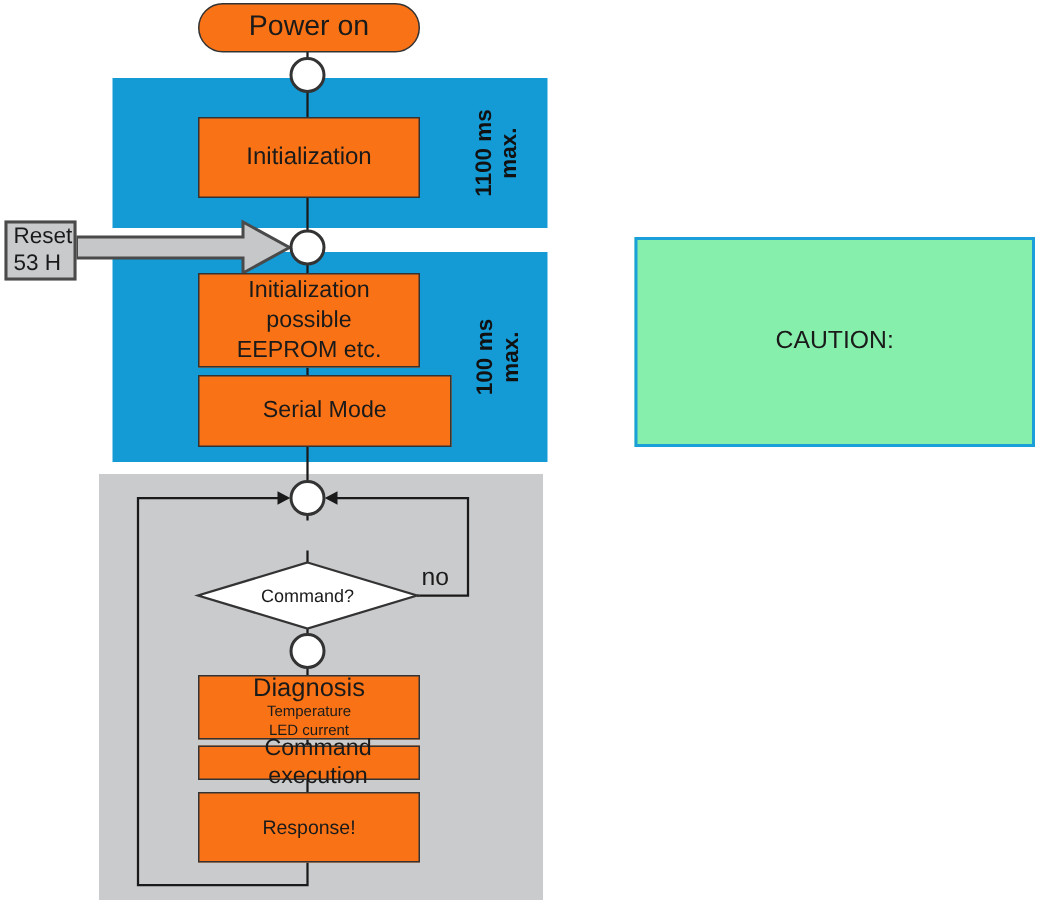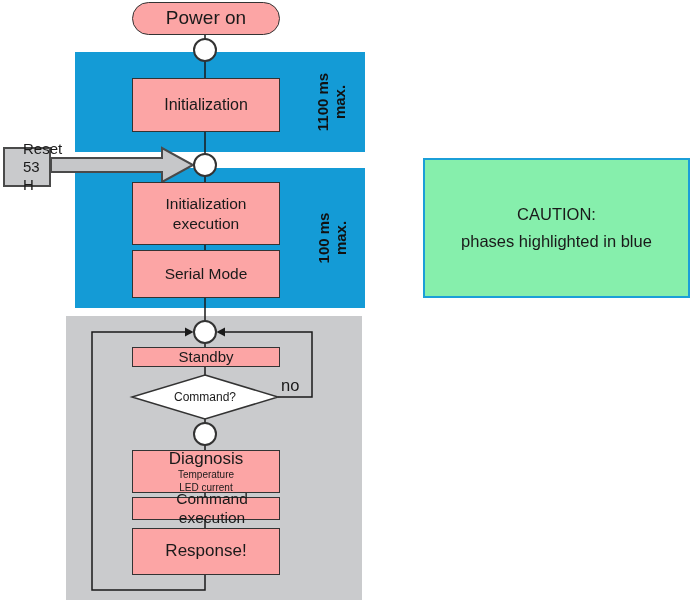--- a/index.html
+++ b/index.html
@@ -14,61 +14,61 @@
   html,body{margin:0;padding:0;background:#ffffff;}
   #canvas{
     position:relative;width:694px;height:600px;background:#ffffff;overflow:hidden;
     font-family:"Liberation Sans", sans-serif;color:#1a1a1a;
   }
   .region{position:absolute;}
   .region.blue{background:var(--phase-blue);}
   .region.gray{background:var(--loop-gray);}
   #svg-overlay{position:absolute;left:0;top:0;z-index:1;pointer-events:none;}
   .node{
-    position:absolute;z-index:2;background:#fca5a5;border:1.5px solid var(--box-border);
+    position:absolute;z-index:2;background:#f97316;border:1.5px solid var(--box-border);
     display:flex;flex-direction:column;align-items:center;justify-content:center;
     text-align:center;box-sizing:border-box;line-height:1.2;
   }
   .stadium{border-radius:17px;font-size:19px;}
   .node-circle{
     position:absolute;z-index:2;width:24px;height:24px;border-radius:50%;
     background:#ffffff;border:2px solid var(--box-border);box-sizing:border-box;
   }
   .phase-label{
     position:absolute;z-index:2;width:80px;height:80px;
     display:flex;flex-direction:column;align-items:center;justify-content:center;
     transform:rotate(-90deg);font-weight:bold;font-size:15px;line-height:17px;
     color:#111111;white-space:nowrap;
   }
   .plain-label{position:absolute;z-index:2;font-size:16.5px;}
   #reset-tag{
     position:absolute;z-index:2;left:3px;top:147px;width:48px;height:40px;
     background:var(--reset-fill);border:2px solid var(--reset-border);box-sizing:border-box;
     display:flex;flex-direction:column;justify-content:center;
-    padding-left:18px;font-size:15px;line-height:18px;
+    padding-left:4px;font-size:15px;line-height:18px;
   }
   #caution-box{
     position:absolute;z-index:2;left:423px;top:158px;width:267px;height:140px;
     background:#86efac;border:2px solid var(--caution-border-blue);box-sizing:border-box;
     display:flex;flex-direction:column;align-items:center;justify-content:center;
     text-align:center;font-size:16.5px;line-height:27.5px;
   }
   
   #node-power-on{left:132px;top:2px;width:148px;height:33px;}
   #node-initialization{left:132px;top:78px;width:148px;height:54px;font-size:16px;}
   #node-init-vars{left:132px;top:182px;width:148px;height:63px;font-size:15.5px;line-height:20px;}
-  #node-serial-mode{left:132px;top:250px;width:148px;height:48px;font-size:15.5px;line-height:20.5px;}
+  #node-serial-mode{left:132px;top:250px;width:169px;height:48px;font-size:15.5px;line-height:20.5px;}
   #node-standby{left:132px;top:347px;width:148px;height:20px;font-size:15px;}
   #node-command-label{left:132px;top:386px;width:146px;height:22px;z-index:3;position:absolute;
     display:flex;align-items:center;justify-content:center;font-size:12px;}
   #node-diagnosis{left:132px;top:450px;width:148px;height:43px;}
   #node-diagnosis .big{font-size:17px;line-height:18px;}
   #node-diagnosis .small{font-size:10px;line-height:13px;}
   #node-command-execution{left:132px;top:497px;width:148px;height:23px;font-size:15.5px;padding-left:12px;}
-  #node-response{left:132px;top:528px;width:148px;height:47px;font-size:17px;}
+  #node-response{left:132px;top:528px;width:148px;height:47px;font-size:13px;}
   #label-no{left:281px;top:376px;}
   #phase1-label{left:291px;top:62px;}
   #phase2-label{left:292px;top:198px;}
   #circle-1{left:193px;top:38px;}
   #circle-2{left:193px;top:153px;}
   #circle-3{left:193px;top:320px;}
   #circle-4{left:193px;top:422px;}
   #phase1-region{left:75px;top:52px;width:290px;height:100px;}
   #phase2-region{left:75px;top:168px;width:290px;height:140px;}
   #loop-region{left:66px;top:316px;width:296px;height:284px;}
@@ -105,30 +105,28 @@
   <div class="node stadium" id="node-power-on">
     <span>Power on</span>
   </div>
 
   <div class="node" id="node-initialization">
     <span>Initialization</span>
   </div>
 
   <div class="node" id="node-init-vars">
     <span>Initialization</span>
-    <span>execution</span>
+    <span>possible</span>
+    <span>EEPROM etc.</span>
   </div>
 
   <div class="node" id="node-serial-mode">
     <span>Serial Mode</span>
   </div>
 
-  <div class="node" id="node-standby">
-    <span>Standby</span>
-  </div>
 
   <div id="node-command-label">Command?</div>
 
   <div class="plain-label" id="label-no">no</div>
 
   <div class="node" id="node-diagnosis">
     <span class="big">Diagnosis</span>
     <span class="small">Temperature</span>
     <span class="small">LED current</span>
   </div>
@@ -155,16 +153,15 @@
     <span>max.</span>
   </div>
 
   <div id="reset-tag">
     <span>Reset</span>
     <span>53 H</span>
   </div>
 
   <div id="caution-box">
     <div>CAUTION:</div>
-    <div>phases highlighted in blue</div>
   </div>
 
 </div>
 
 </body></html>

